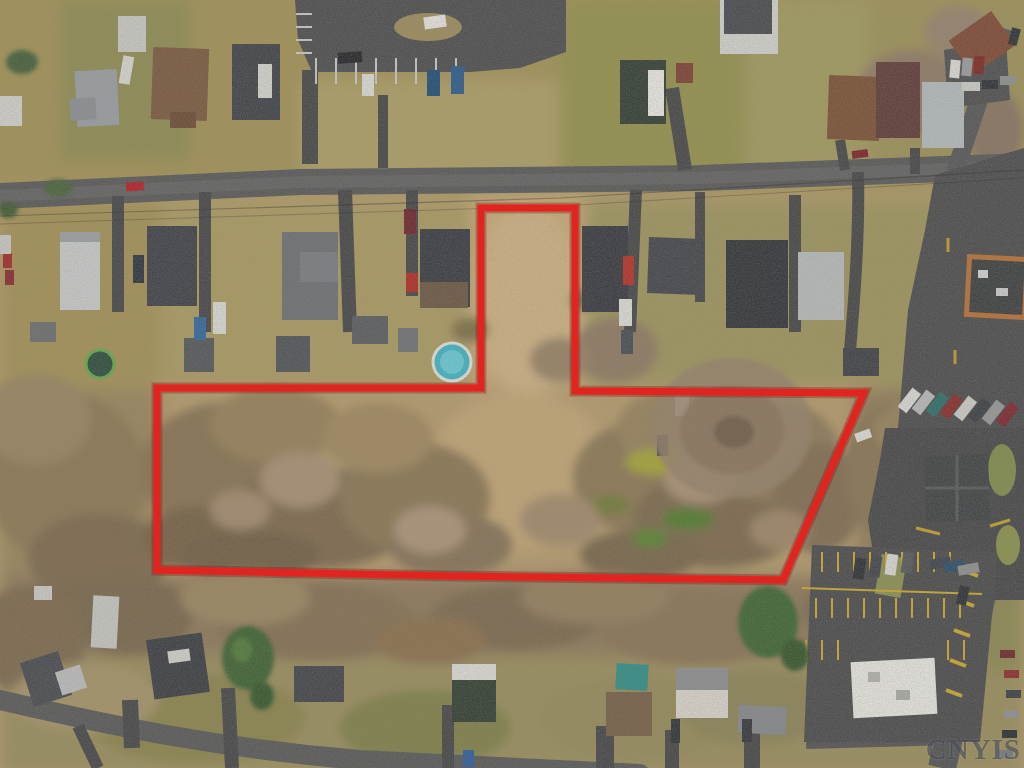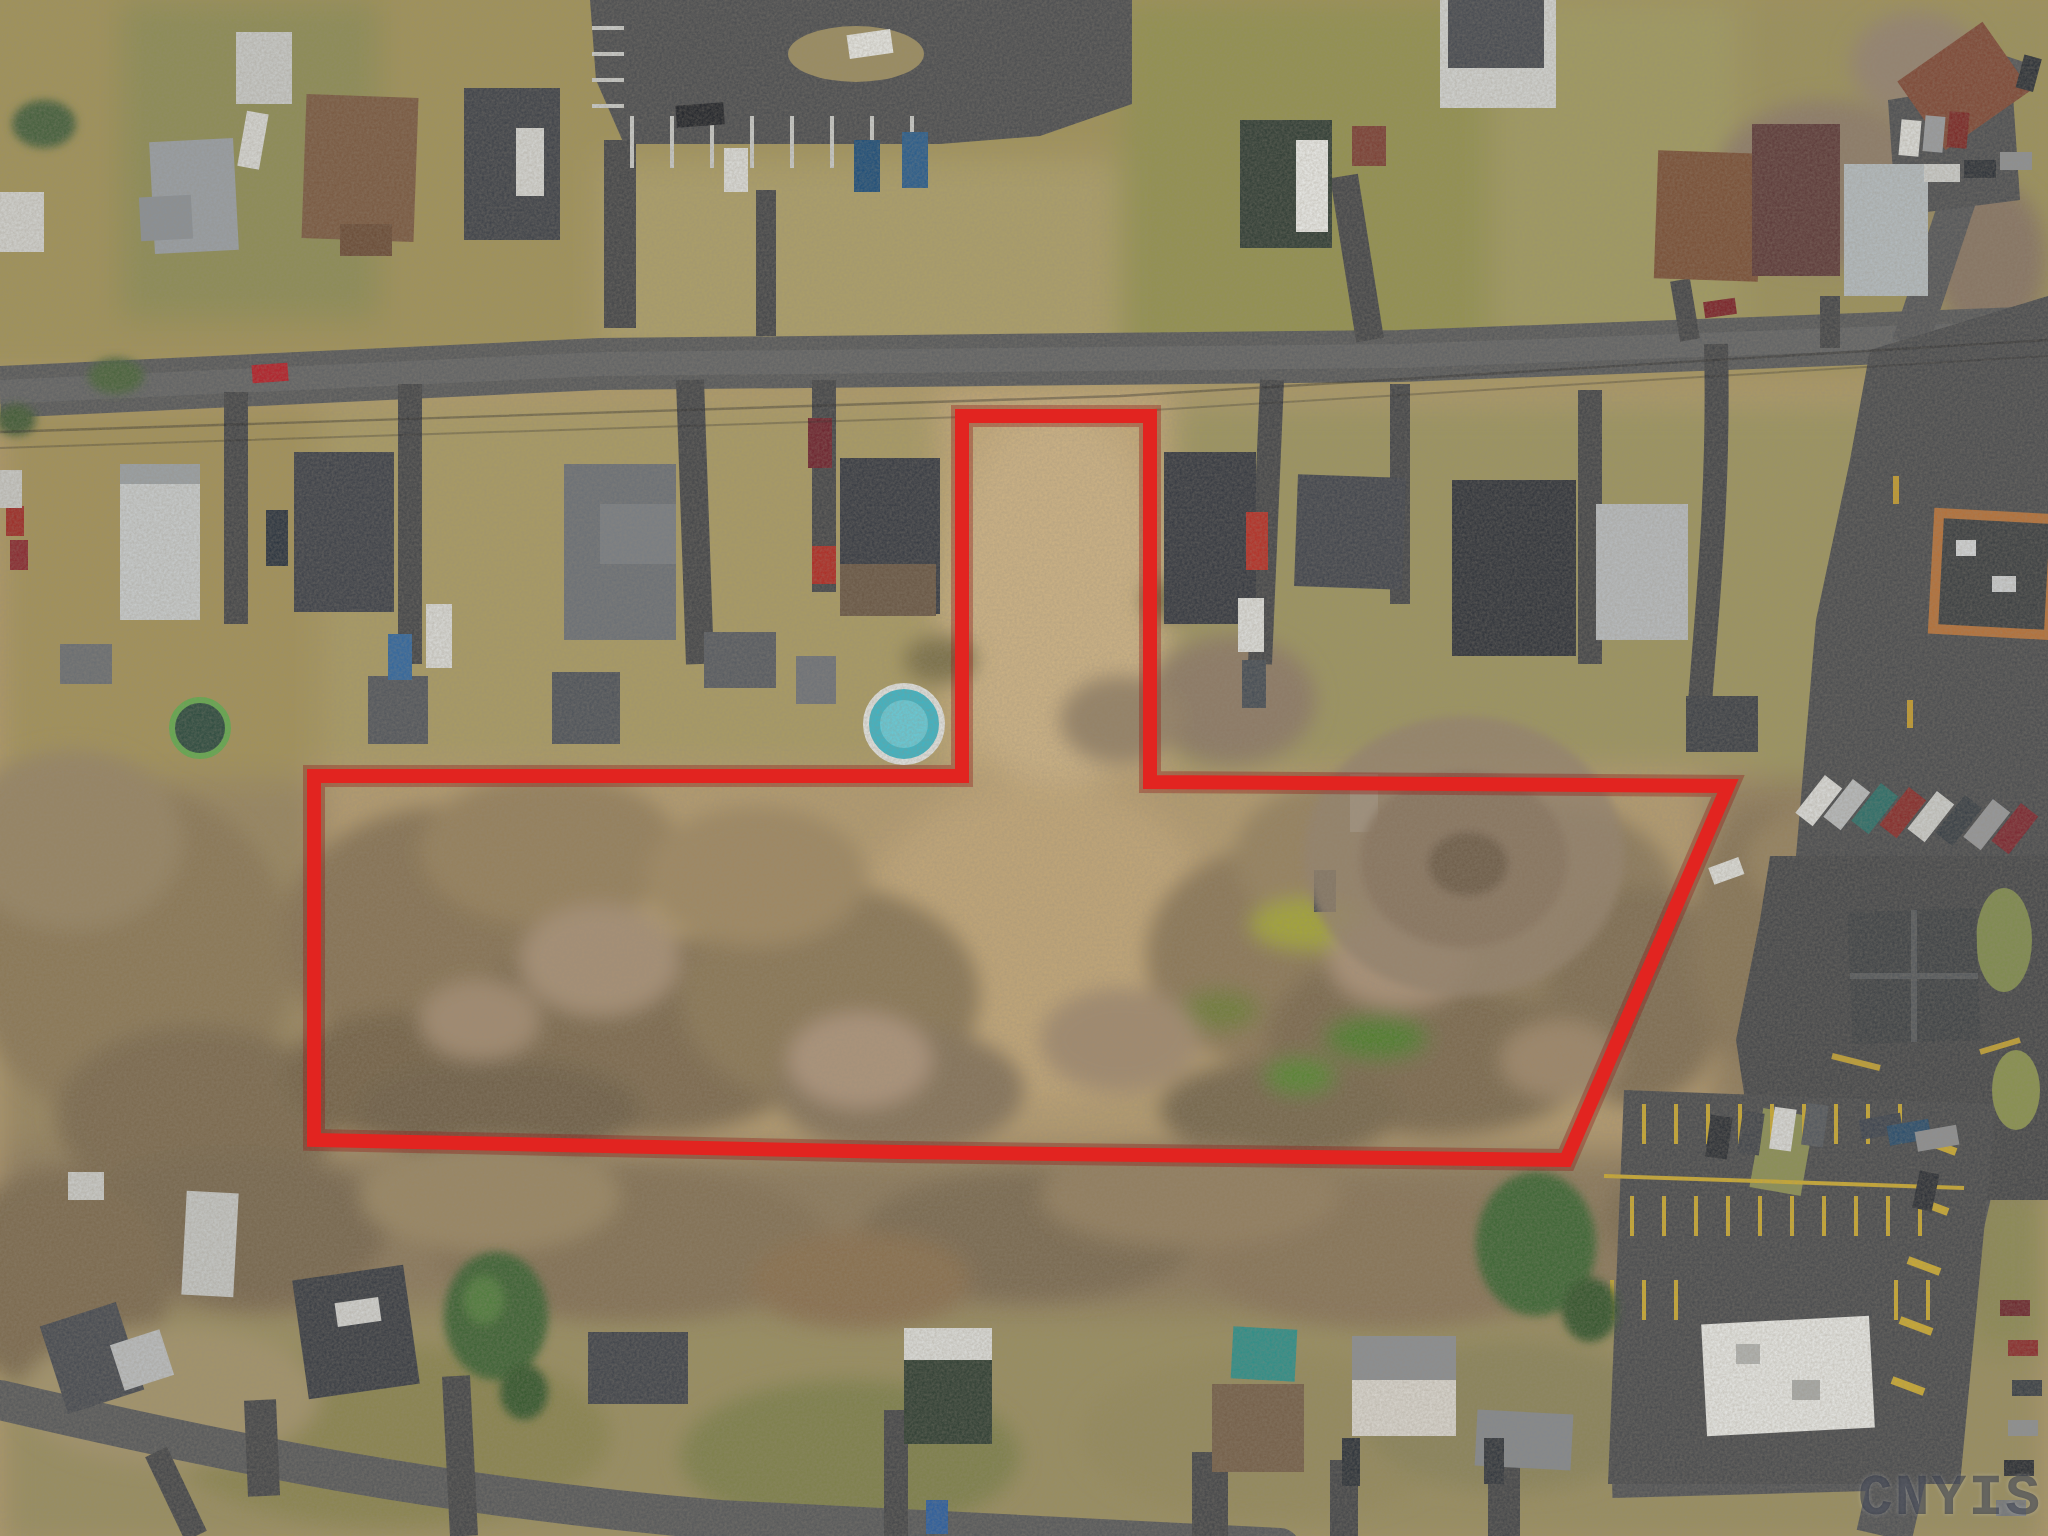--- a/index.html
+++ b/index.html
@@ -1,19 +1,19 @@
 <!DOCTYPE html>
 <html><head>
 <meta charset="utf-8">
 <style>
   html,body{margin:0;padding:0;background:#222;}
   .stage{position:relative;width:1024px;height:768px;overflow:hidden;background:#b59c6f;font-family:"DejaVu Sans",sans-serif;}
   .stage svg{position:absolute;left:0;top:0;display:block;}
   .watermark{position:absolute;right:3px;bottom:2px;font-size:29px;font-weight:bold;letter-spacing:1px;
-    color:rgba(42,48,64,0.55);text-shadow:0 0 2px rgba(255,255,255,0.25);font-family:Liberation Mono, monospace;}
+    color:rgba(42,48,64,0.55);text-shadow:0 0 2px rgba(255,255,255,0.25);font-family:Liberation Serif, serif;}
 </style>
 </head>
 <body>
 
 <div class="stage">
   <svg id="photo-svg" width="1024" height="768" viewBox="0 0 1024 768">
     <defs>
       <filter id="f8" x="-20%" y="-20%" width="140%" height="140%">
           <feGaussianBlur stdDeviation="8"></feGaussianBlur>
         </filter>

